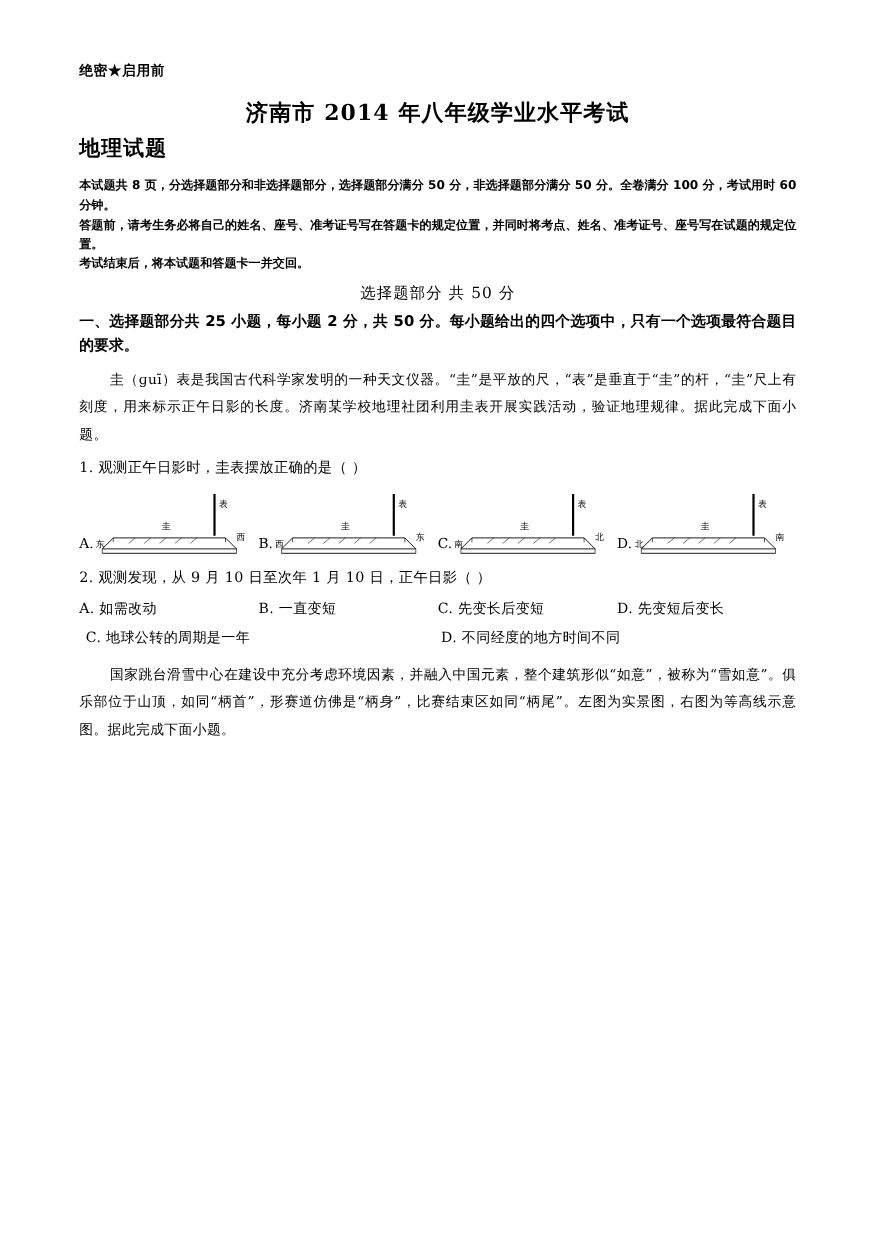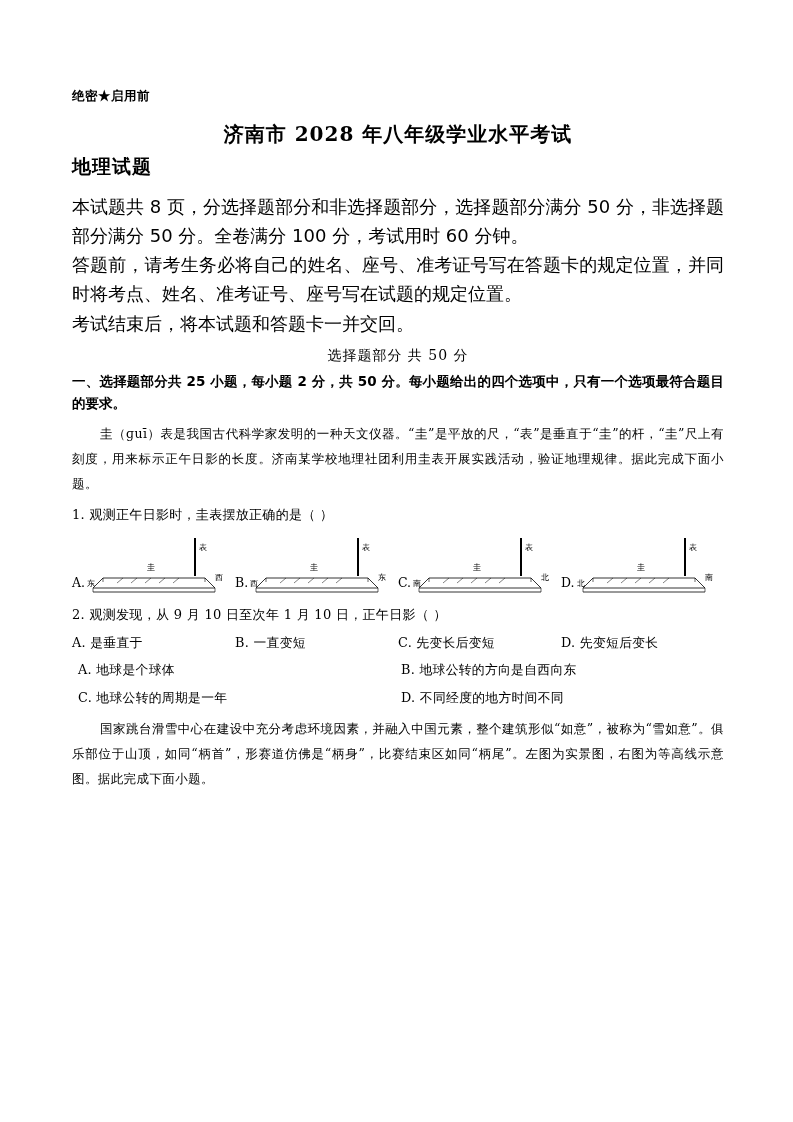--- a/index.html
+++ b/index.html
@@ -14,21 +14,20 @@
     color: #000000;
     position: relative;
     overflow: hidden;
   }
   .page {
     position: relative;
     width: 793px;
     height: 956px;
     padding: 0;
     box-sizing: border-box;
-    margin-top: 32px;
   }
   .content {
     position: absolute;
     left: 72px;
     top: 56px;
     width: 652px;
   }
   .secret {
     font-size: 12.5px;
     font-family: "DejaVu Serif", "Liberation Serif", serif;
@@ -46,22 +45,22 @@
   }
   .title2 {
     text-align: left;
     font-size: 19px;
     font-weight: bold;
     font-family: "DejaVu Serif", "Liberation Serif", serif;
     letter-spacing: 1px;
     margin: 0 0 12px 0;
   }
   .instructions {
-    font-size: 18px;
-    font-weight: normal;
+    font-size: 11px;
+    font-weight: bold;
     font-family: "DejaVu Sans", "Liberation Sans", sans-serif;
     line-height: 1.62;
     text-align: justify;
   }
   .instructions p { margin: 0; }
   .section-head {
     text-align: center;
     font-size: 14px;
     font-weight: normal;
     font-family: "DejaVu Serif", "Liberation Serif", serif;
@@ -122,21 +121,21 @@
   .fig-svg { display: block; }
 </style>
 </head>
 <body>
 
 <div class="page">
   <div class="content">
 
     <div class="secret">绝密★启用前</div>
 
-    <div class="title1">济南市 2028 年八年级学业水平考试</div>
+    <div class="title1">济南市 2014 年八年级学业水平考试</div>
     <div class="title2">地理试题</div>
 
     <div class="instructions">
       <p>本试题共 8 页，分选择题部分和非选择题部分，选择题部分满分 50 分，非选择题部分满分 50 分。全卷满分 100 分，考试用时 60 分钟。</p>
       <p>答题前，请考生务必将自己的姓名、座号、准考证号写在答题卡的规定位置，并同时将考点、姓名、准考证号、座号写在试题的规定位置。</p>
       <p>考试结束后，将本试题和答题卡一并交回。</p>
     </div>
 
     <div class="section-head">选择题部分  共 50 分</div>
 
@@ -247,31 +246,27 @@
         </svg>
       </div>
 
     </div>
 
     <div class="q">
       <span>2.</span>
       <span>观测发现，从 9 月 10 日至次年 1 月 10 日，正午日影（      ）</span>
     </div>
     <div class="opts-row four">
-      <div>A. 是垂直于</div>
+      <div>A. 如需改动</div>
       <div>B. 一直变短</div>
       <div>C. 先变长后变短</div>
       <div>D. 先变短后变长</div>
     </div>
 
     <div class="opts-row two indent">
-      <div>A. 地球是个球体</div>
-      <div>B. 地球公转的方向是自西向东</div>
-    </div>
-    <div class="opts-row two indent">
       <div>C. 地球公转的周期是一年</div>
       <div>D. 不同经度的地方时间不同</div>
     </div>
 
     <div class="passage">国家跳台滑雪中心在建设中充分考虑环境因素，并融入中国元素，整个建筑形似“如意”，被称为“雪如意”。俱乐部位于山顶，如同“柄首”，形赛道仿佛是“柄身”，比赛结束区如同“柄尾”。左图为实景图，右图为等高线示意图。据此完成下面小题。</div>
 
   </div>
 </div>
 
 </body></html>

